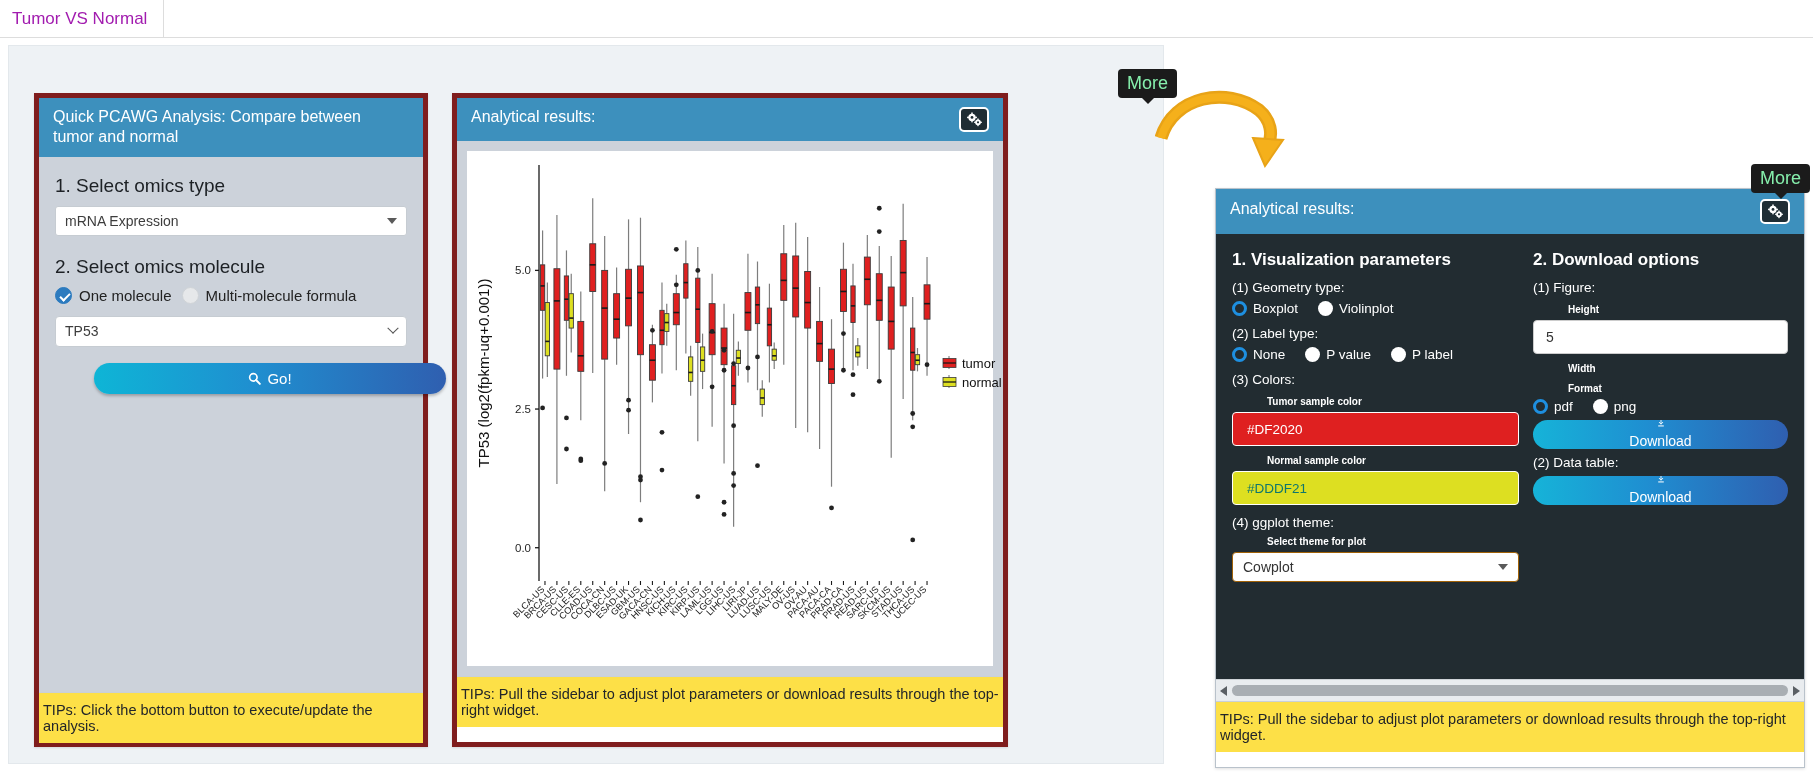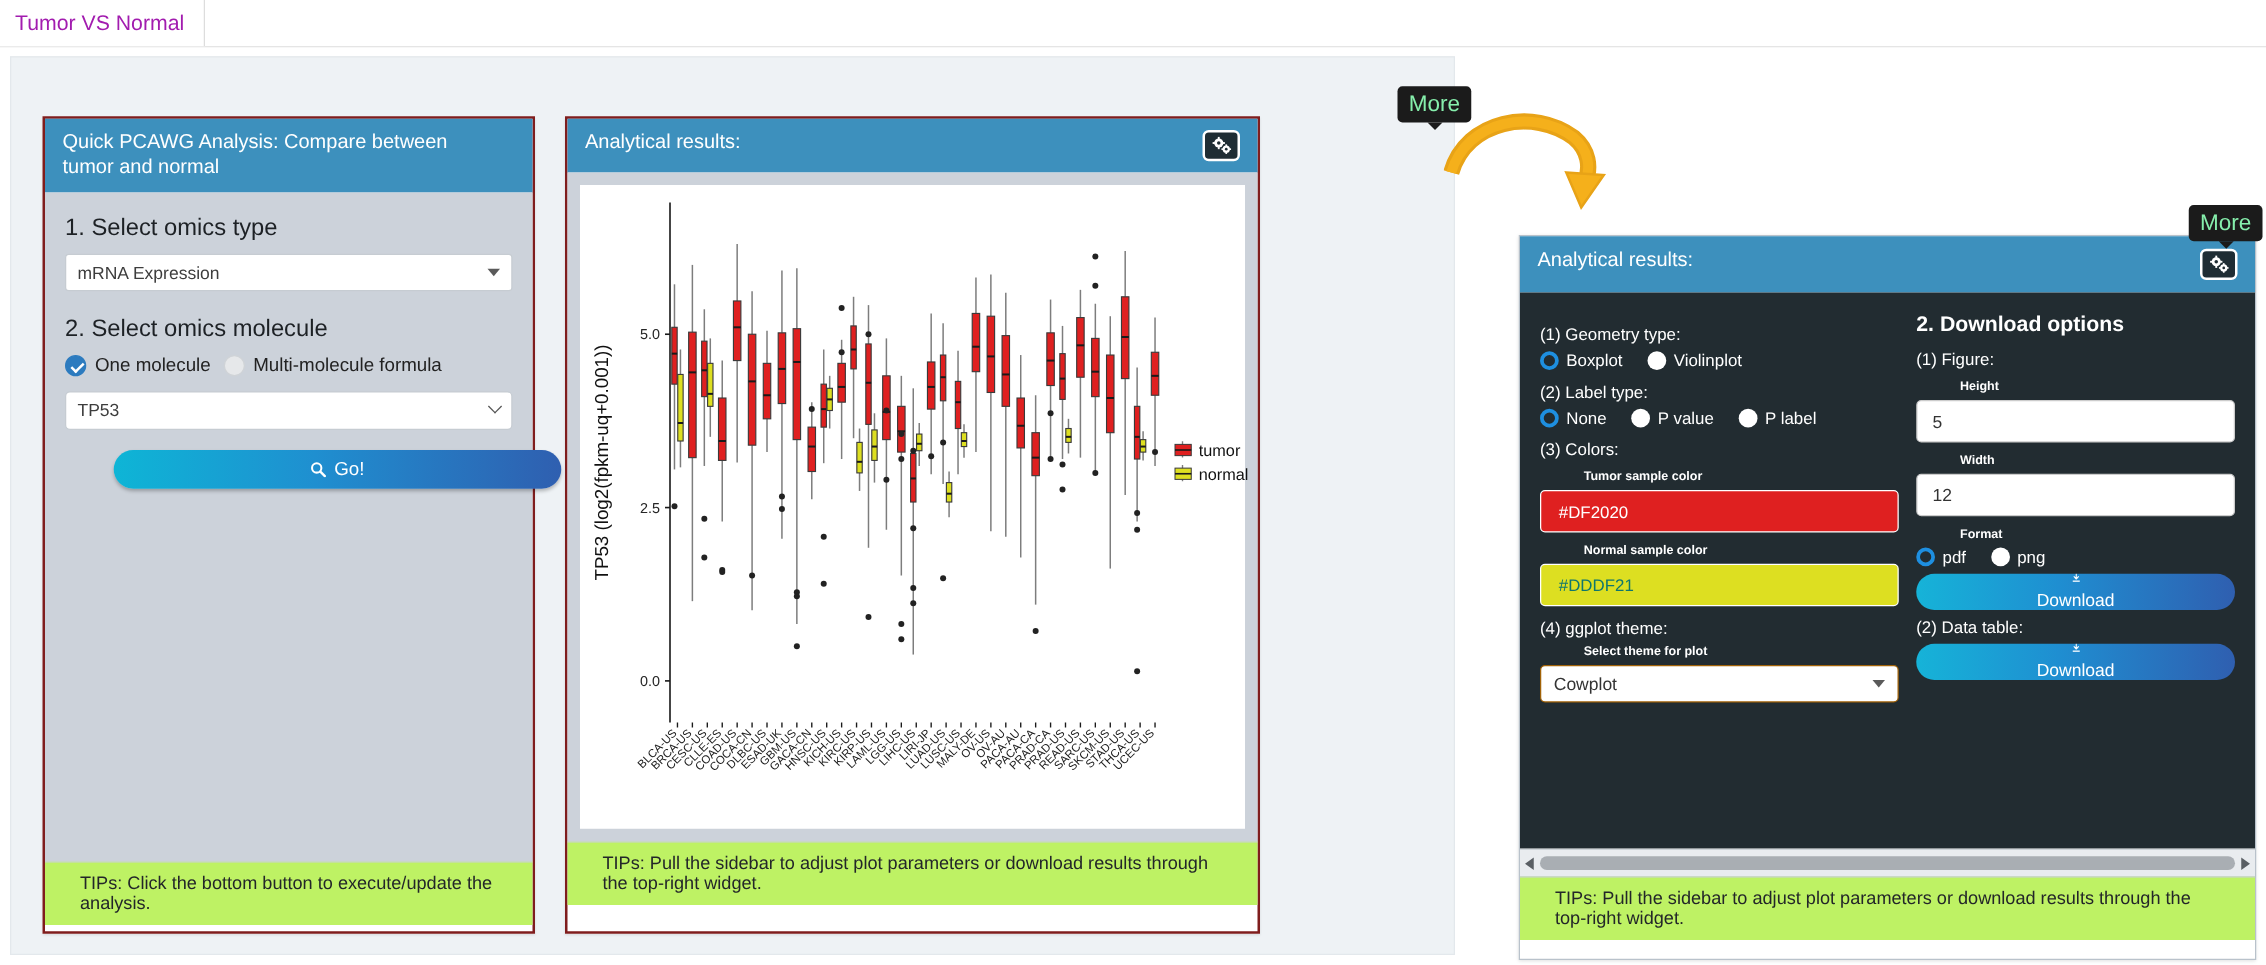--- a/index.html
+++ b/index.html
@@ -24,31 +24,31 @@
   
   .page{
     position:relative; height:734px; background:#ffffff;
   }
   .shell{
     position:absolute; left:8px; top:7px; width:1156px; height:719px;
     background:#eef2f5; border:1px solid #e3e8ec;
   }
   
   .panel{ position:absolute; background:#ffffff;
-          border:2px solid #7f1d1d; box-shadow:0 1px 2px rgba(0,0,0,.10); }
+          border:5px solid #7f1d1d; box-shadow:0 1px 2px rgba(0,0,0,.10); }
   .panel-head{
     background:#3d90bd; color:#ffffff; padding:9px 14px;
     font-size:16px; line-height:1.28; font-weight:400;
     display:flex; align-items:flex-start; justify-content:space-between;
   }
   .panel-head .ttl{ padding-right:10px; }
   .panel-body{ background:#ccd2da; }
   .panel-foot{
-    background:#bef264; border-top:1px solid #c9d0d7;
-    padding:9px 28px; font-size:14.5px; color:#232629;
+    background:#fde047; border-top:1px solid #c9d0d7;
+    padding:9px 4px; font-size:14.5px; color:#232629;
   }
   
   #left-panel{ left:34px; top:55px; width:394px; height:654px; }
   #left-panel .panel-body{ padding:14px 16px 16px; height:535px; }
   .sec-title{ font-size:19px; color:#1d2125; margin:4px 0 9px; }
   .sec-title.second{ margin-top:20px; }
   .sel{
     width:100%; height:30px; background:#ffffff; border:1px solid #c6ccd2;
     border-radius:3px; display:flex; align-items:center; padding:0 9px;
     font-size:14px; color:#3d3d3d; justify-content:space-between;
@@ -631,20 +631,21 @@
             <rect x="9.6" y="11.6" width="1.8" height="1.6"></rect>
               <rect x="17" y="11.6" width="1.8" height="1.6"></rect>
           </g>
         </svg>
       </div>
     </div>
 
     <div class="dark">
 
       <div class="dcol">
+        <div class="dh">1. Visualization parameters</div>
 
         <div class="dsub">(1) Geometry type:</div>
         <div class="drow">
           <label class="dr">
             <span class="dcircle on"></span>
             <span>Boxplot</span>
           </label>
           <label class="dr">
             <span class="dcircle"></span>
             <span>Violinplot</span>
@@ -688,23 +689,20 @@
       <div class="dcol right">
         <div class="dh">2. Download options</div>
         <div class="dsub">(1) Figure:</div>
 
         <div class="dlabel">Height</div>
         <div class="txtfield">
           <span>5</span>
         </div>
 
         <div class="dlabel">Width</div>
-        <div class="txtfield">
-          <span>12</span>
-        </div>
 
         <div class="dlabel">Format</div>
         <div class="drow">
           <label class="dr">
             <span class="dcircle on"></span>
             <span>pdf</span>
           </label>
           <label class="dr">
             <span class="dcircle"></span>
             <span>png</span>

